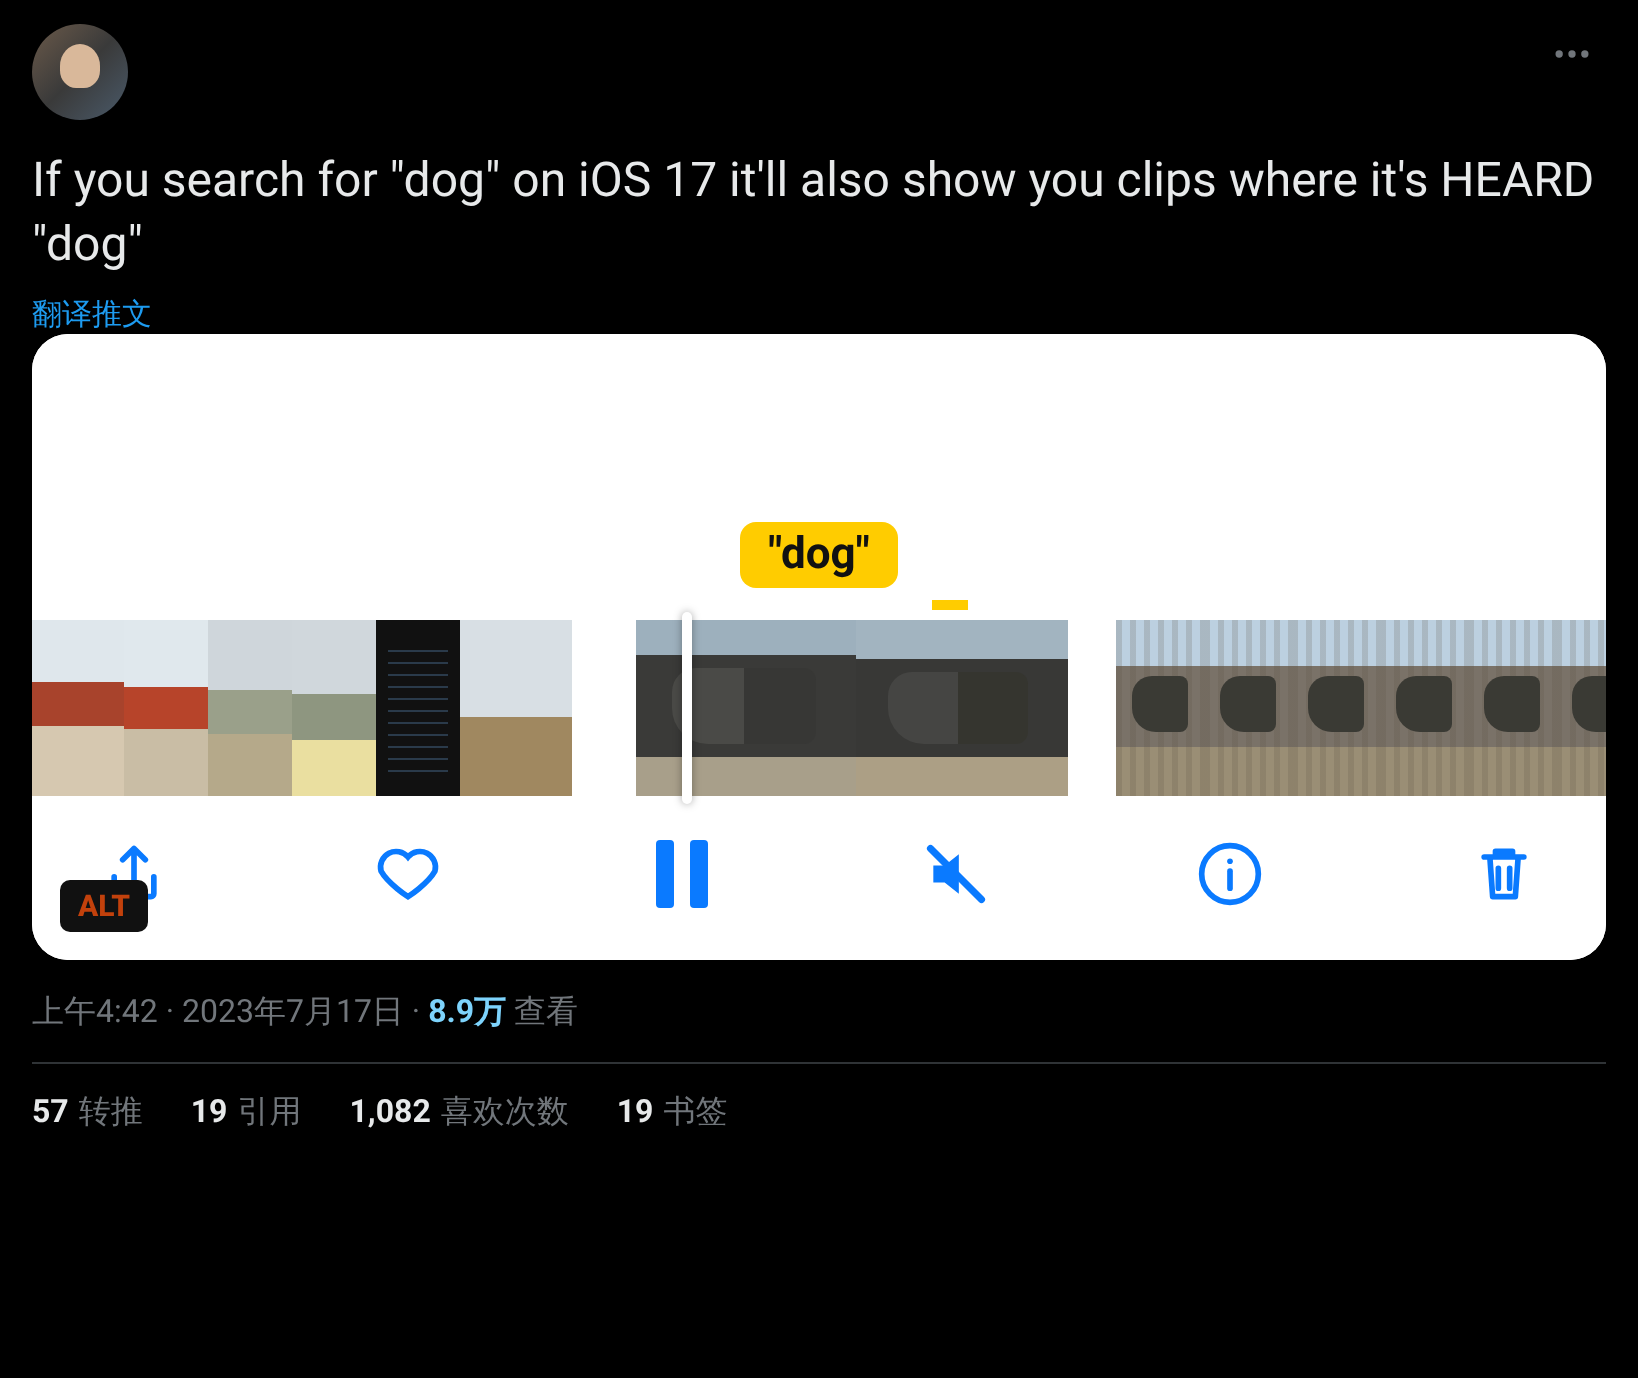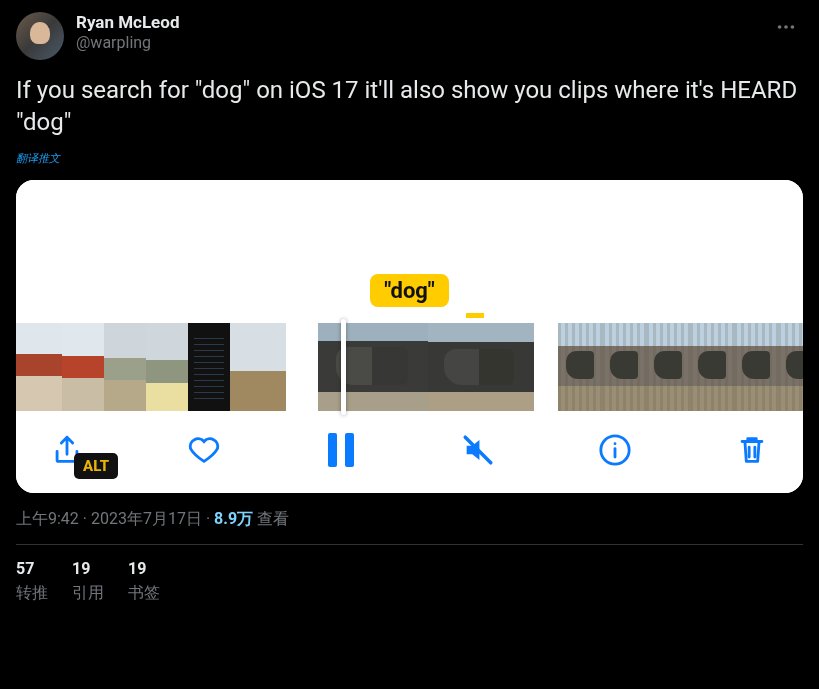--- a/index.html
+++ b/index.html
@@ -20,21 +20,21 @@
     content: ""; position: absolute; top: 10px; left: 14px;
     width: 20px; height: 22px; border-radius: 50% 50% 40% 40%;
     background: #d9b89a;
   }
   .name-block { display: flex; flex-direction: column; line-height: 1.25; }
   .display-name { font-weight: 700; font-size: 17px; color: #e7e9ea; }
   .handle { font-size: 16px; color: #71767b; }
   .more-btn { margin-left: auto; color: #71767b; padding: 4px 6px; border-radius: 50%; cursor: pointer; }
   .more-btn svg { width: 22px; height: 22px; display: block; }
   .tweet-text { font-size: 24px; line-height: 1.35; color: #e7e9ea; margin-bottom: 8px; font-weight: 400; }
-  .translate-link { color: #1d9bf0; font-size: 11px; cursor: pointer; margin-bottom: 14px; display: inline-block; font-style: italic; }
+  .translate-link { color: #1d9bf0; font-size: 15px; cursor: pointer; display: inline-block; }
   .media-card {
     width: 100%; background: #fff; border-radius: 18px; overflow: hidden;
     margin-bottom: 16px; position: relative;
   }
   .media-top { height: 94px; background: #fff; }
   .dog-tag-row { display: flex; justify-content: center; padding-bottom: 6px; }
   .dog-tag {
     background: #ffcc00; color: #111; font-weight: 700; font-size: 22px;
     padding: 4px 14px; border-radius: 8px;
   }
@@ -69,41 +69,37 @@
   .g3f::after { content: ""; position: absolute; left: 8px; top: 28px; width: 28px; height: 28px; background: #3a3a34; border-radius: 10px 4px 4px 12px; }
   .toolbar {
     display: flex; justify-content: space-between; align-items: center;
     padding: 18px 30px 22px 30px; background: #fff;
   }
   .tbtn { color: #0a7aff; cursor: pointer; width: 42px; height: 42px; display: flex; align-items: center; justify-content: center; }
   .tbtn svg { width: 34px; height: 34px; stroke: #0a7aff; fill: none; stroke-width: 2; }
   .pause-bars { display: flex; gap: 8px; }
   .pause-bars span { width: 9px; height: 34px; background: #0a7aff; border-radius: 2px; }
   .alt-badge {
-    position: absolute; left: 14px; bottom: 14px; background: #111; color: #eab308;
-    font-weight: 800; font-size: 15px; padding: 4px 9px; border-radius: 5px; margin-left: 44px;
+    position: absolute; left: 14px; bottom: 14px; background: #111; color: #c2410c;
+    font-weight: 800; font-size: 15px; padding: 4px 9px; border-radius: 5px;
   }
   .meta-row { font-size: 16px; color: #71767b; margin-bottom: 14px; }
   .meta-row .views-num { color: #7dd3fc; font-weight: 700; }
   .divider { border: none; border-top: 1px solid #2f3336; margin: 0 0 14px 0; }
   .stats-row { display: flex; gap: 24px; font-size: 16px; color: #71767b; }
-  .stats-row .stat { display: flex; gap: 5px; flex-direction: column; }
+  .stats-row .stat { display: flex; gap: 5px; }
   .stats-row .num { color: #e7e9ea; font-weight: 700; }
 </style>
 </head>
 <body>
 
 
 
 <div class="tweet-header">
   <div class="avatar"></div>
-  <div class="name-block">
-    <span class="display-name">Ryan McLeod</span>
-    <span class="handle">@warpling</span>
-  </div>
   <div class="more-btn">
     <svg viewBox="0 0 24 24">
         <g fill="#71767b">
           <circle cx="5" cy="12" r="2"></circle>
           <circle cx="12" cy="12" r="2"></circle>
           <circle cx="19" cy="12" r="2"></circle>
         </g>
       </svg>
   </div>
 </div>
@@ -177,34 +173,38 @@
     <div class="tbtn">
       <svg viewBox="0 0 24 24">
           <path d="M5 6h14M9 6V4h6v2M7 6l1 14h8l1-14M10 10v7M14 10v7" stroke-linecap="round" stroke-linejoin="round"></path>
         </svg>
     </div>
   </div>
   <div class="alt-badge">ALT</div>
 </div>
 
 <div class="meta-row">
-  <span>上午9:42</span><span> · </span><span>2023年7月17日</span><span> · </span><span class="views-num">8.9万</span><span> 查看</span>
+  <span>上午4:42</span><span> · </span><span>2023年7月17日</span><span> · </span><span class="views-num">8.9万</span><span> 查看</span>
 </div>
 
 <hr class="divider">
 
 <div class="stats-row">
   <div class="stat">
     <span class="num">57</span>
     <span>转推</span>
   </div>
   <div class="stat">
     <span class="num">19</span>
     <span>引用</span>
   </div>
   <div class="stat">
+    <span class="num">1,082</span>
+    <span>喜欢次数</span>
+  </div>
+  <div class="stat">
     <span class="num">19</span>
     <span>书签</span>
   </div>
 </div>
 
 
 
 
 </body></html>

